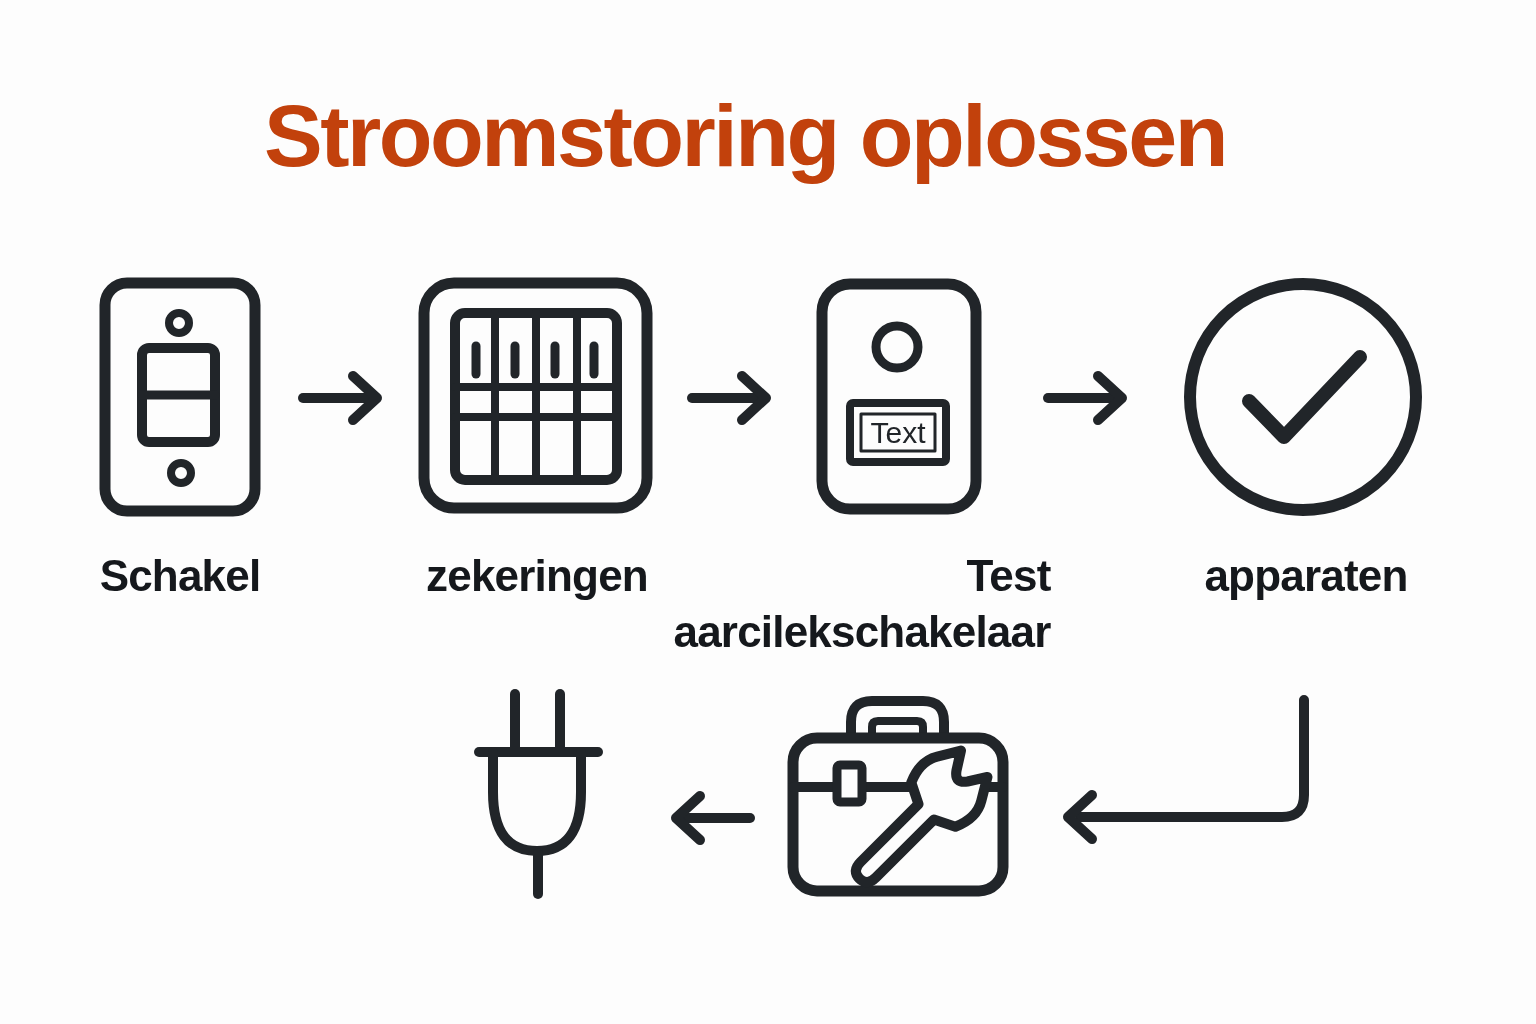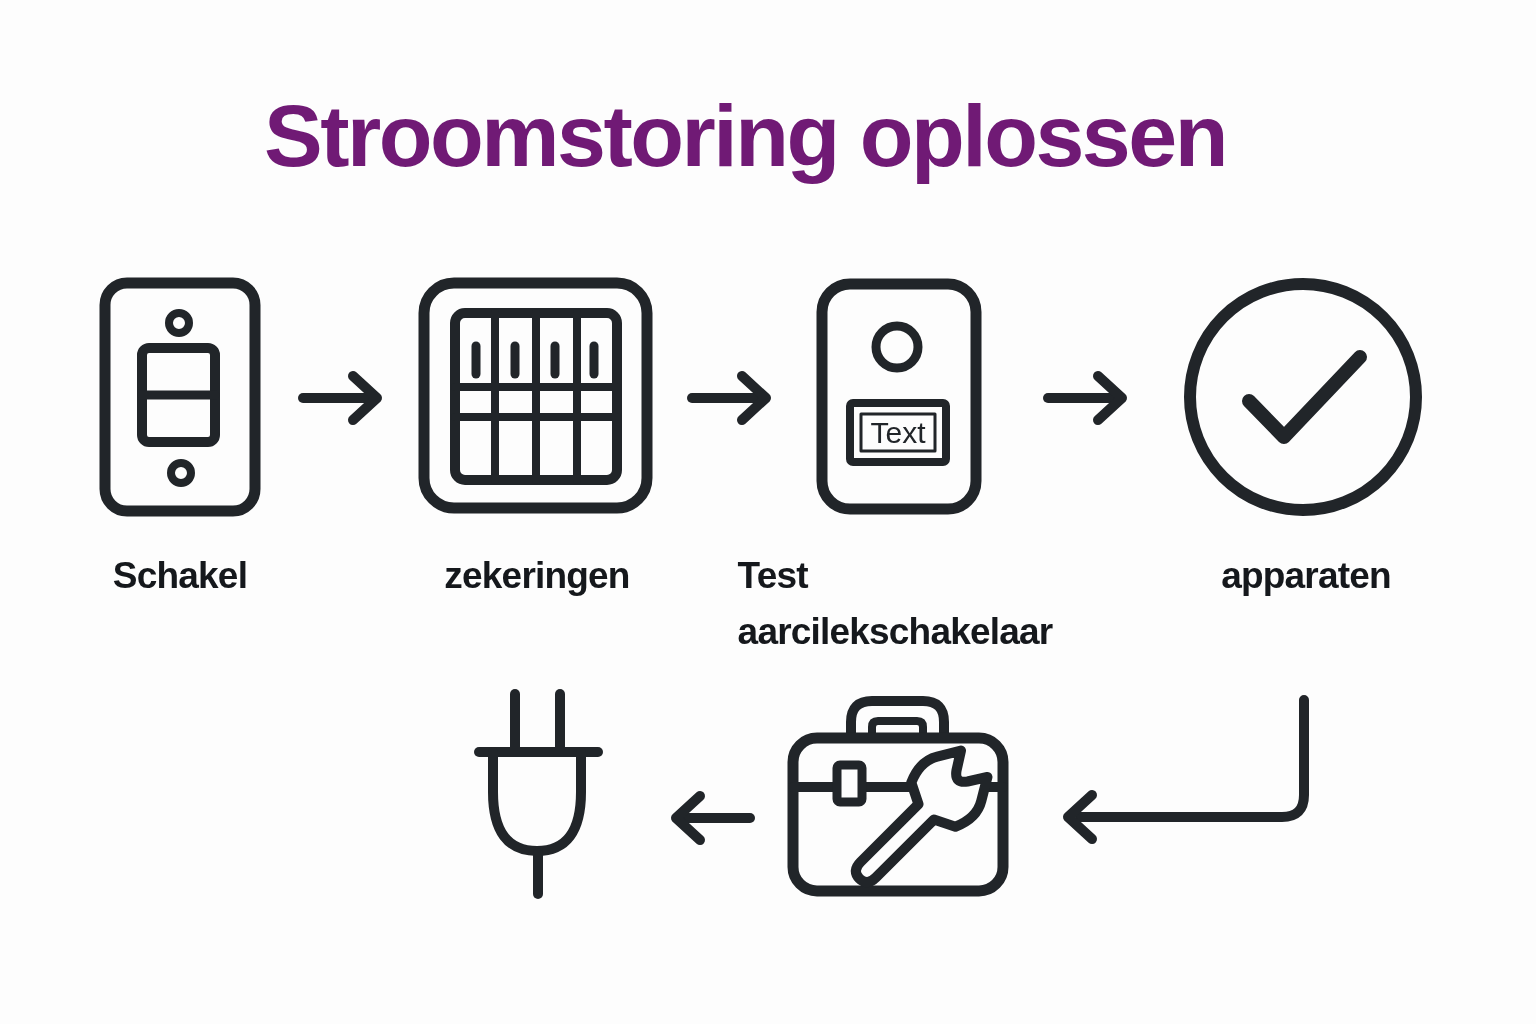--- a/index.html
+++ b/index.html
@@ -2,26 +2,26 @@
 <html><head>
 <meta charset="utf-8">
 <style>
   html,body{margin:0;padding:0;background:#e9e9e9;}
   .stage{
     position:relative;width:1536px;height:1024px;background:#fdfdfd;
     overflow:hidden;font-family:"Liberation Sans",sans-serif;
   }
   .title{
     position:absolute;left:0;top:86px;width:1490px;text-align:center;
-    font-weight:700;font-size:88px;letter-spacing:-2.5px;color:#701a75;
+    font-weight:700;font-size:88px;letter-spacing:-2.5px;color:#c2410c;
     line-height:100px;
   }
   .step-label{
-    position:absolute;transform:translateX(-50%);text-align:left;
-    font-weight:700;font-size:37px;letter-spacing:-0.8px;color:#15181c;
+    position:absolute;transform:translateX(-50%);text-align:right;
+    font-weight:700;font-size:44px;letter-spacing:-0.8px;color:#15181c;
     line-height:56px;white-space:nowrap;
   }
   .diagram-svg{position:absolute;left:0;top:0;}
   .ink-stroke{stroke:#212529;fill:none;stroke-linecap:round;stroke-linejoin:round;}
   .bg-fill{fill:#fdfdfd;}
   svg text{font-family:"Liberation Sans",sans-serif;}
 </style>
 </head>
 <body>
 
@@ -108,21 +108,21 @@
   </svg>
 
   <div class="title">Stroomstoring oplossen</div>
 
   <div class="step-label" style="left:180px;top:548px;">
     <div>Schakel</div>
   </div>
   <div class="step-label" style="left:537px;top:548px;">
     <div>zekeringen</div>
   </div>
-  <div class="step-label" style="left:895px;top:548px;">
+  <div class="step-label" style="left:862px;top:548px;">
     <div>Test</div>
     <div>aarcilekschakelaar</div>
   </div>
   <div class="step-label" style="left:1306px;top:548px;">
     <div>apparaten</div>
   </div>
 
 
 </div>
 

